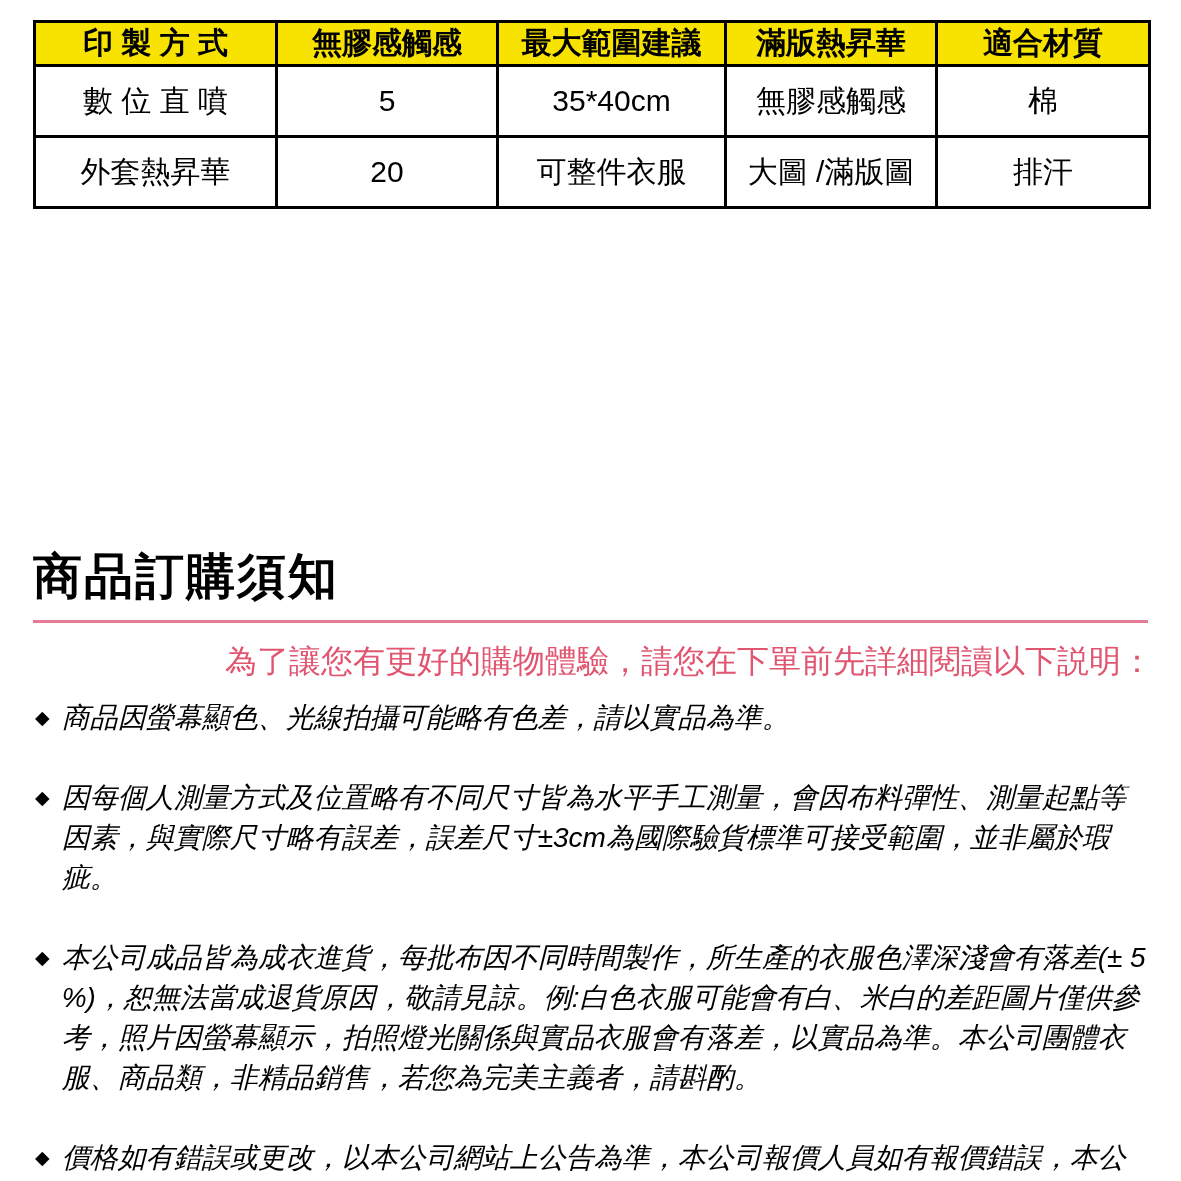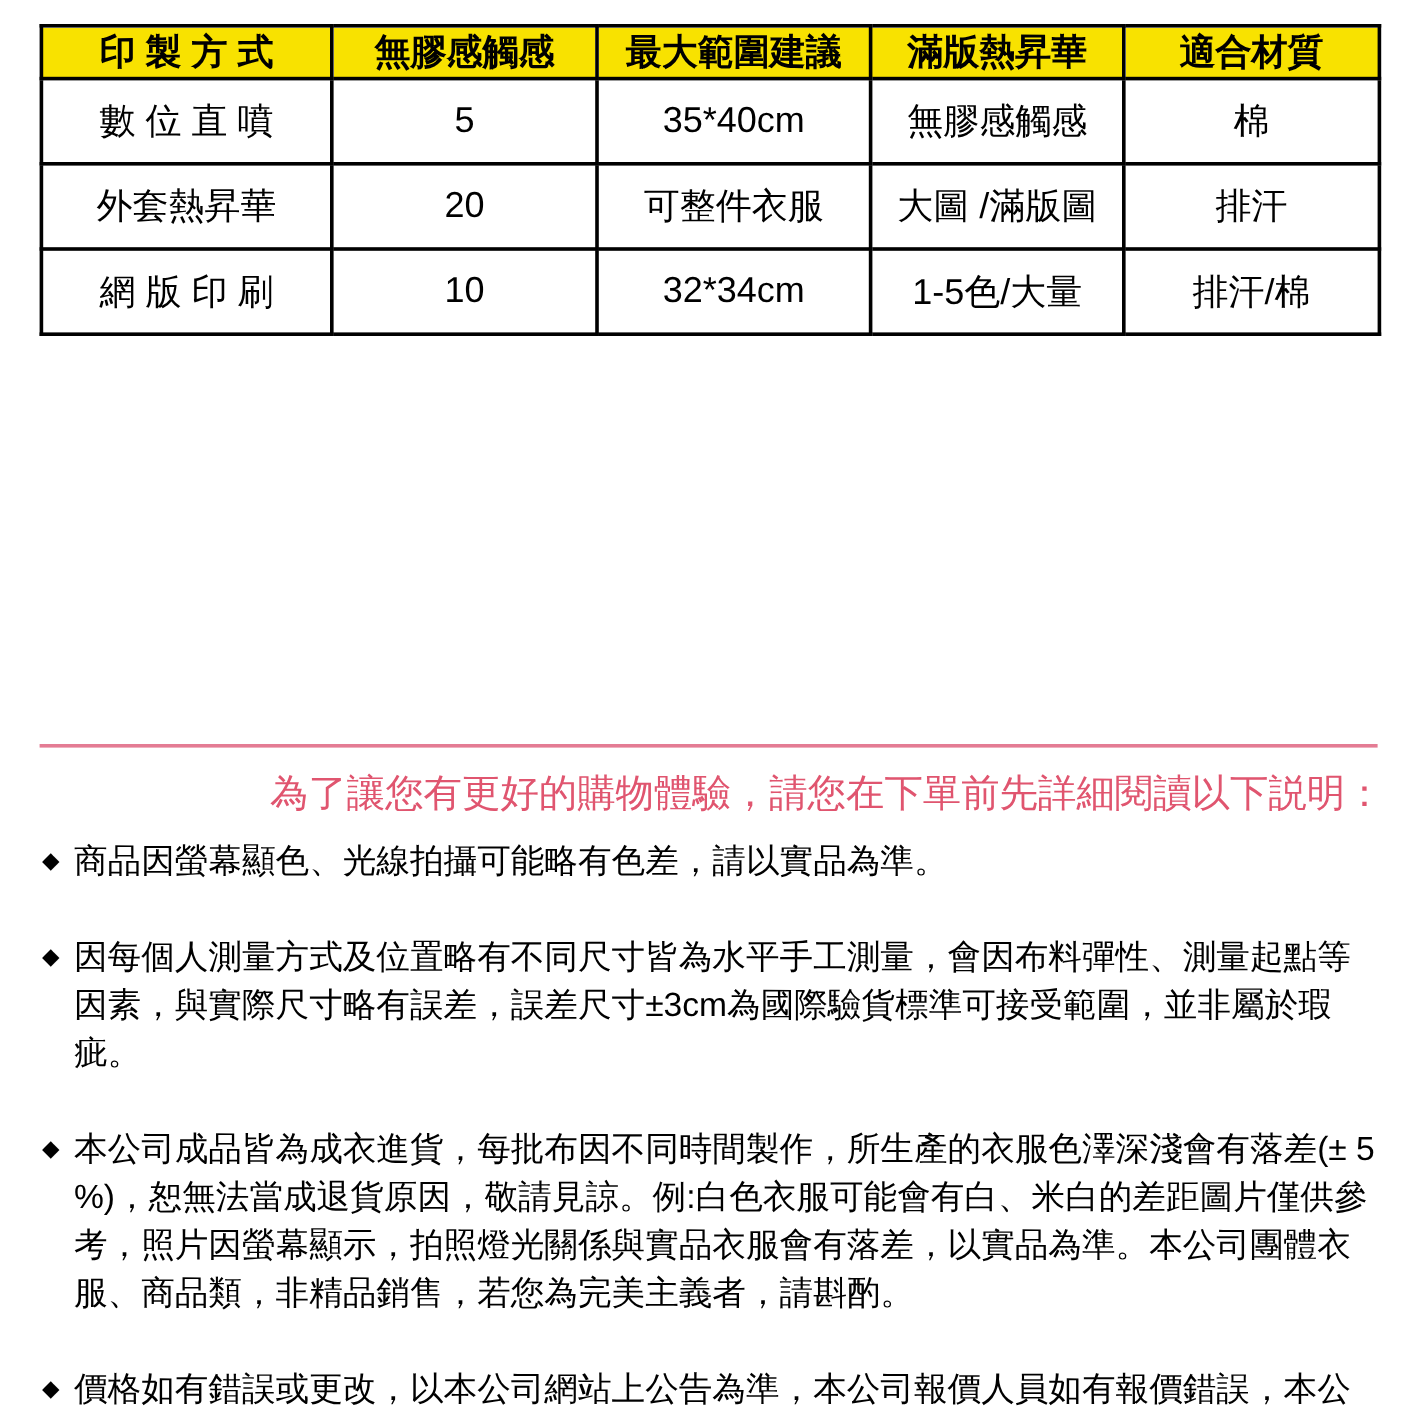--- a/index.html
+++ b/index.html
@@ -72,21 +72,21 @@
     column-gap:12px;
     margin-bottom:40px;
     font-size:28px;line-height:40px;
   }
   .notice-list li:last-child{margin-bottom:0;}
   .bullet{
     flex:0 0 auto;
     font-size:19px;line-height:40px;
     color:var(--text);
   }
-  .notice-item-text{flex:1 1 auto;}
+  .notice-item-text{flex:1 1 auto;font-style:italic;}
 </style>
 </head>
 <body>
 
 <div class="page">
 
   <table class="print-table">
     <colgroup>
       <col class="w1">
         <col class="w2">
@@ -111,30 +111,24 @@
           <td>無膠感觸感</td>
           <td>棉</td>
         </tr>
         <tr>
           <td>外套熱昇華</td>
           <td>20</td>
           <td>可整件衣服</td>
           <td>大圖 /滿版圖</td>
           <td>排汗</td>
         </tr>
-        <tr>
-          <td>網 版 印 刷</td>
-          <td>10</td>
-          <td>32*34cm</td>
-          <td>1-5色/大量</td>
-          <td>排汗/棉</td>
-        </tr>
       </tbody>
   </table>
 
+  <h1 class="notice-title">商品訂購須知</h1>
 
   <div class="notice-divider"></div>
 
   <p class="notice-intro">為了讓您有更好的購物體驗，請您在下單前先詳細閱讀以下説明：</p>
 
   <ul class="notice-list">
       <li>
         <span class="bullet">◆</span>
         <span class="notice-item-text">商品因螢幕顯色、光線拍攝可能略有色差，請以實品為準。</span>
       </li>

